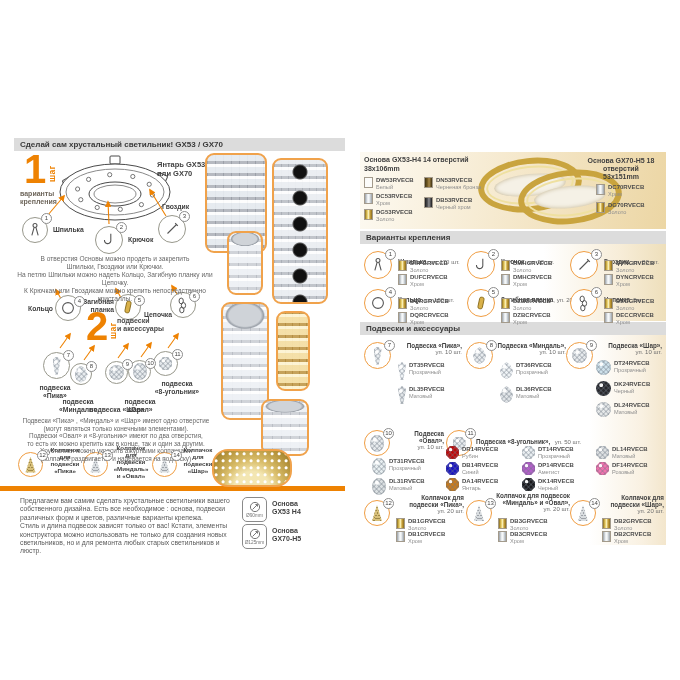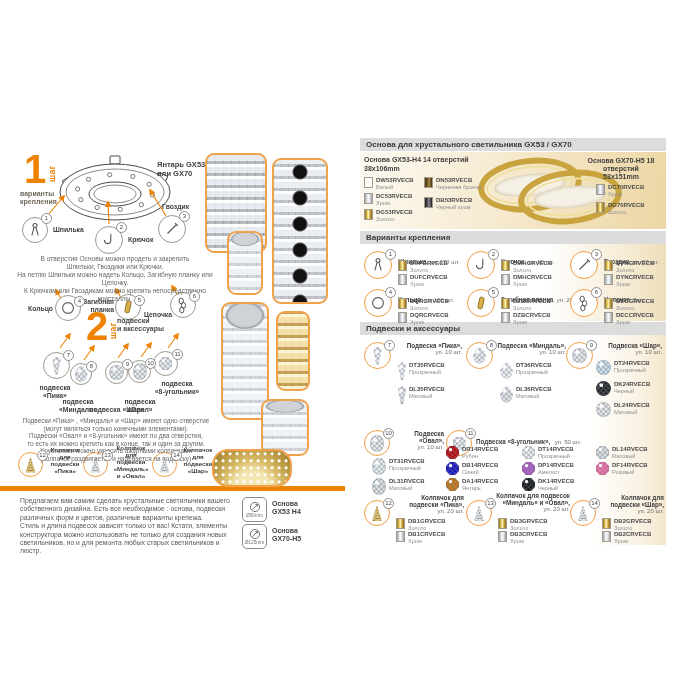--- a/index.html
+++ b/index.html
@@ -56,20 +56,21 @@
         display:flex;flex-direction:column;align-items:center;justify-content:center;box-sizing:border-box;z-index:4}
   .bicon .sz{font-size:4.8px;color:#777;line-height:5px}
   .sectionbg{position:absolute;z-index:0}
   svg{display:block}
 </style>
 </head>
 <body>
 
 <div class="page">
 
+  <div class="hbar" style="left:14px;top:138px;width:331px">Сделай сам хрустальный светильник! GX53 / GX70</div>
 
   <div class="stepnum" style="left:24px;top:153px">1</div>
   <div class="stepword" style="left:47px;top:156px;height:26px">шаг</div>
   <div class="stepsub pre" style="left:20px;top:190px;width:48px">варианты
 крепления</div>
 
   <svg class="abs" style="left:55px;top:150px;z-index:1" width="120" height="92" viewBox="0 0 120 92">
     <g stroke="#4a4a4a" fill="#ffffff" stroke-width="1">
       <rect x="55" y="6" width="10" height="8" rx="1" fill="#fff"></rect>
       <rect x="8" y="28" width="10" height="7" rx="1" transform="rotate(-30 13 31)"></rect>
@@ -276,21 +277,20 @@
   <div class="bicon" style="left:242px;top:524px">
     <svg width="12" height="12" viewBox="0 0 12 12">
         <circle cx="6" cy="6" r="4.6" stroke="#777" fill="none"></circle>
         <path d="M3.5 8.5 L8.5 3.5 M6.4 3.5 H8.5 V5.6" stroke="#777" fill="none"></path>
       </svg>
     <span class="sz">Ø125mm</span>
   </div>
   <div class="lbl pre" style="left:272px;top:527px;width:50px;font-size:7px;line-height:8px">Основа
 GX70-H5</div>
 
-  <div class="hbar" style="left:360px;top:138px;width:306px">Основа для хрустального светильника GX53 / GX70</div>
 
   <div class="sectionbg" style="left:360px;top:152px;width:306px;height:77px;background:linear-gradient(100deg,#fdfaf2,#f6ead0 45%,#ecd6a4)"></div>
   <div class="gringwrap" style="left:474px;top:154px;width:160px;height:74px">
     <div class="gring" style="left:4px;top:4px;width:104px;height:54px"></div>
     <div class="gring" style="left:44px;top:16px;width:104px;height:54px"></div>
   </div>
   <div class="lbl" style="left:364px;top:156px;width:122px;font-size:7px;line-height:8px">Основа GX53-H4 14 отверстий</div>
   <div class="lbl" style="left:364px;top:165px;width:122px;font-size:7px">38x106mm</div>
   <div class="vrow" style="left:364px;top:177px">
     <span class="sw white-sw"></span>

